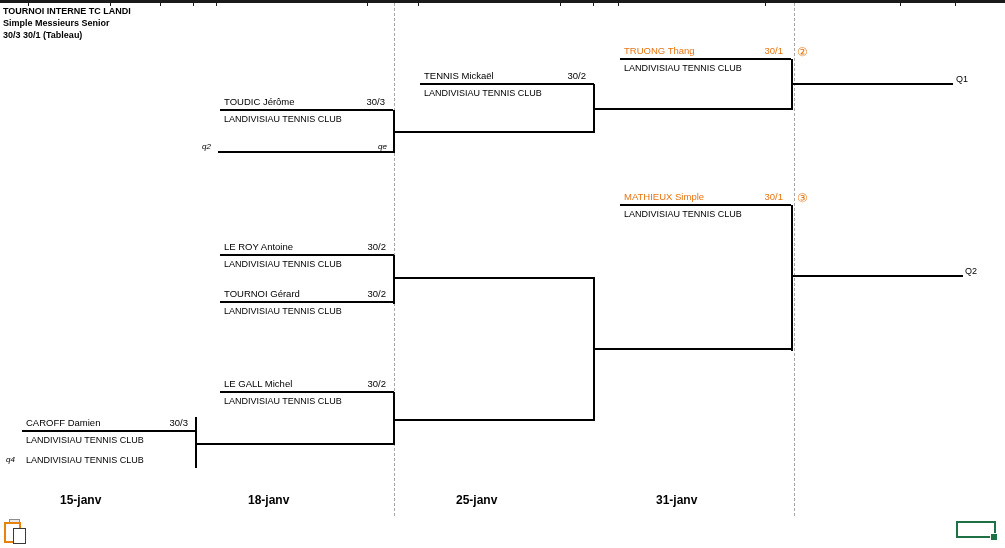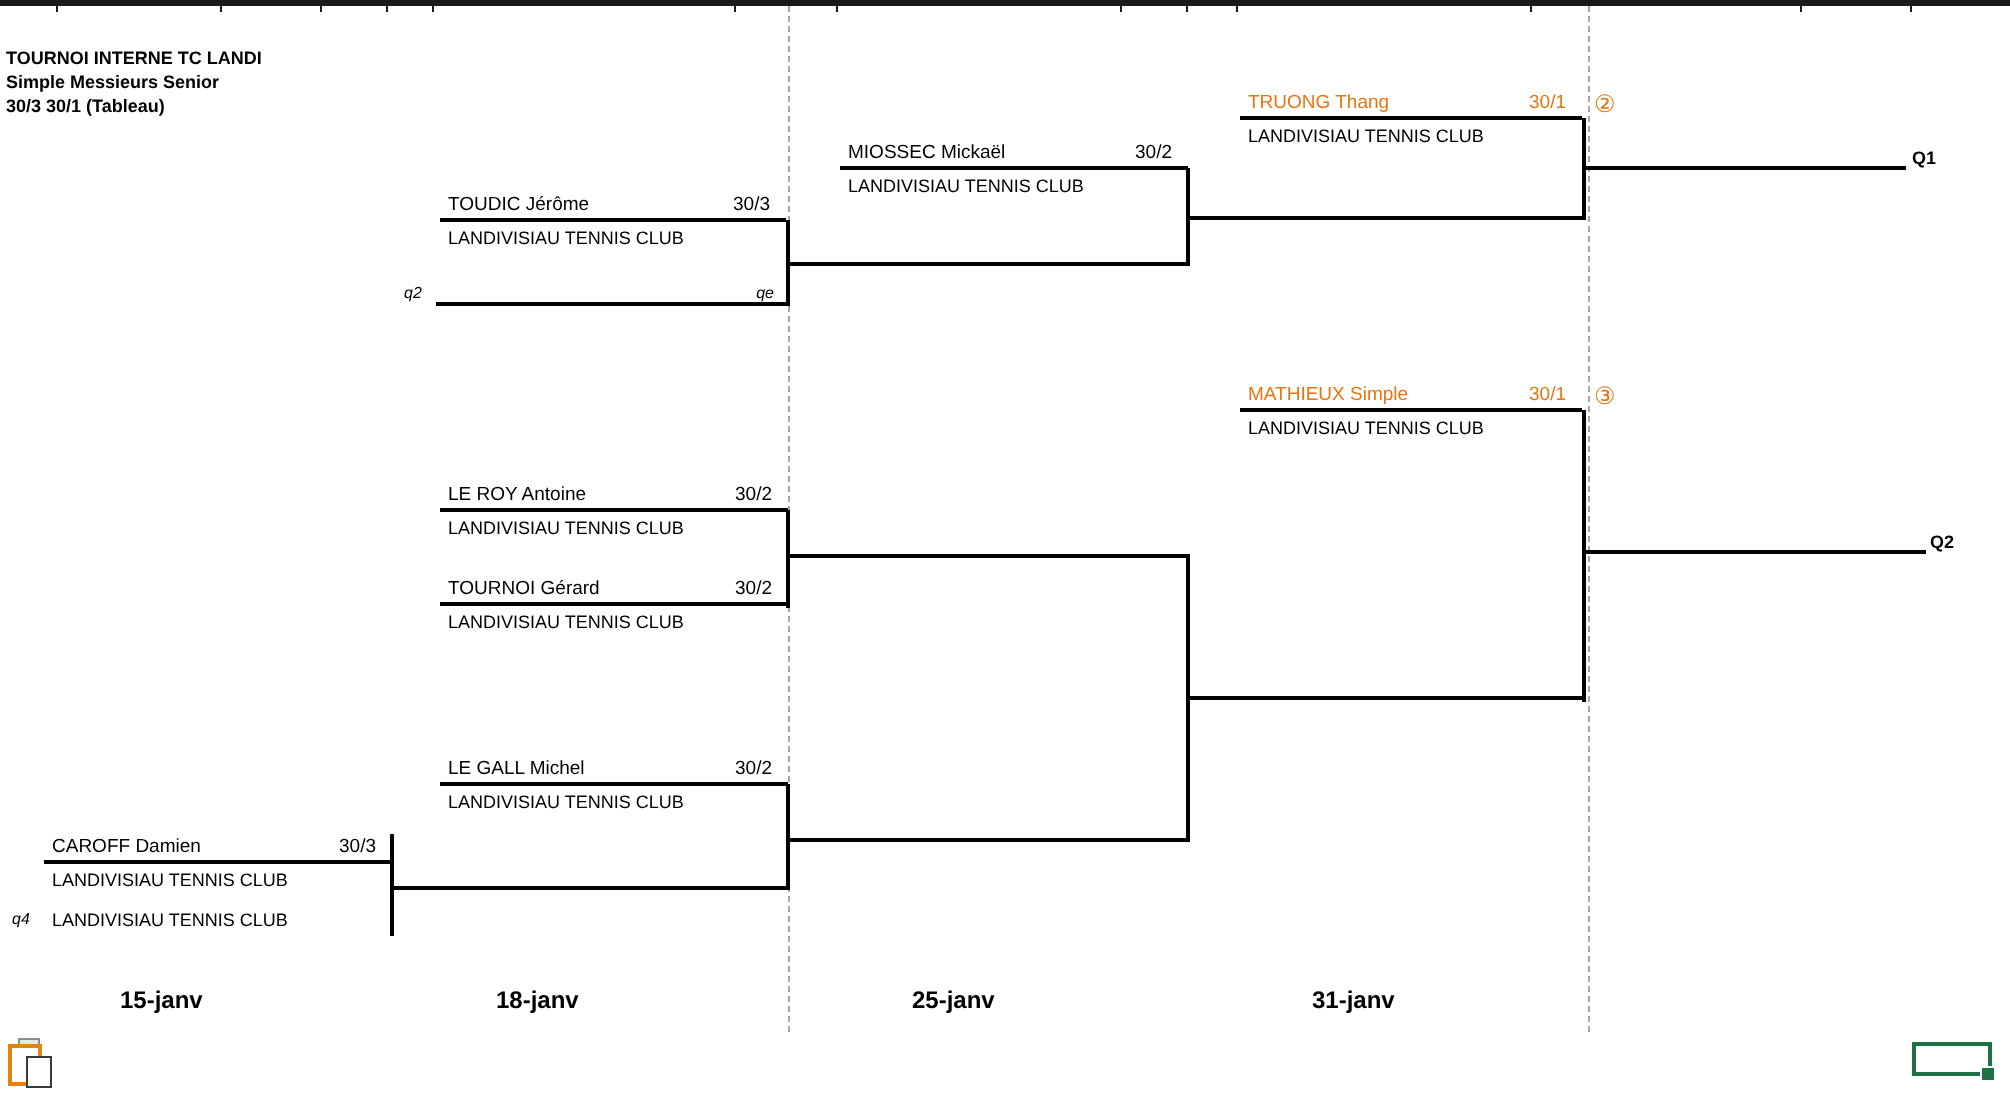--- a/index.html
+++ b/index.html
@@ -4,34 +4,34 @@
 <style>
   html,body{margin:0;padding:0;background:#fff;}
   .sheet{
     position:relative;width:1005px;height:548px;background:#ffffff;
     font-family:"Liberation Sans", sans-serif;color:#000;overflow:hidden;
   }
   
   .topbar{position:absolute;left:0;top:0;width:1005px;height:3px;background:#1a1a1a;}
   .tick{position:absolute;top:3px;width:1px;height:3px;background:#1a1a1a;}
   
-  .header{position:absolute;left:3px;top:5px;font-size:9px;font-weight:bold;line-height:12px;margin-top:18px;}
+  .header{position:absolute;left:3px;top:5px;font-size:9px;font-weight:bold;line-height:12px;}
   
   .dashline{position:absolute;top:3px;height:513px;width:0;border-left:1px dashed var(--pagebreak_gray,#a6a6a6);}
   
   .hl{position:absolute;height:2px;background:var(--line_black,#000);}
   .vl{position:absolute;width:2px;background:var(--line_black,#000);}
   
   .entry{position:absolute;font-size:9.5px;}
-  .nrow{height:12px;border-bottom:2px solid var(--line_black,#000);display:flex;justify-content:space-between;align-items:center;padding:0 8px 1px 4px;white-space:nowrap;}
+  .nrow{height:12px;border-bottom:2px solid var(--line_black,#000);display:flex;justify-content:space-between;align-items:flex-start;padding:0 8px 1px 4px;white-space:nowrap;}
   .club{padding:3px 0 0 4px;font-size:9px;white-space:nowrap;}
   .orange .pname,.orange .rating{color:var(--seed_orange,#e87511);}
   .seed{position:absolute;font-size:12px;color:var(--seed_orange,#e87511);}
   .slotlabel{position:absolute;font-size:8px;font-style:italic;}
-  .outlabel{position:absolute;font-size:9px;font-weight:bold;}
+  .outlabel{position:absolute;font-size:9px;}
   .date{position:absolute;top:493px;width:70px;text-align:left;font-size:12px;font-weight:bold;}
   
   .paste{position:absolute;left:4px;top:519px;width:27px;height:27px;}
   .paste .clip{position:absolute;left:5px;top:0;width:9px;height:5px;border:1px solid var(--clip_gray,#8c8c8c);background:#e8e8e8;}
   .paste .board{position:absolute;left:0;top:3px;width:13px;height:17px;border:2px solid var(--clipboard_orange,#e8820e);background:#fff;}
   .paste .doc{position:absolute;left:9px;top:9px;width:11px;height:14px;border:1.5px solid #3a3a3a;background:#fff;}
   
   .selcell{position:absolute;left:956px;top:521px;width:36px;height:13px;border:2px solid var(--selection_green,#1e7145);background:#fff;}
   .fillhandle{position:absolute;left:990px;top:533px;width:6px;height:6px;background:var(--selection_green,#1e7145);border:1px solid #fff;}
 </style>
@@ -86,21 +86,21 @@
   <div class="entry" style="left:220px;top:96px;width:173px">
     <div class="nrow">
         <span class="pname">TOUDIC Jérôme</span>
         <span class="rating">30/3</span>
       </div>
     <div class="club">LANDIVISIAU TENNIS CLUB</div>
   </div>
 
   <div class="entry" style="left:420px;top:70px;width:174px">
     <div class="nrow">
-        <span class="pname">MIOSSEC Mickaël</span>
+        <span class="pname">TENNIS Mickaël</span>
         <span class="rating">30/2</span>
       </div>
     <div class="club">LANDIVISIAU TENNIS CLUB</div>
   </div>
 
   <div class="entry orange" style="left:620px;top:45px;width:171px">
     <div class="nrow">
         <span class="pname">TRUONG Thang</span>
         <span class="rating">30/1</span>
       </div>

